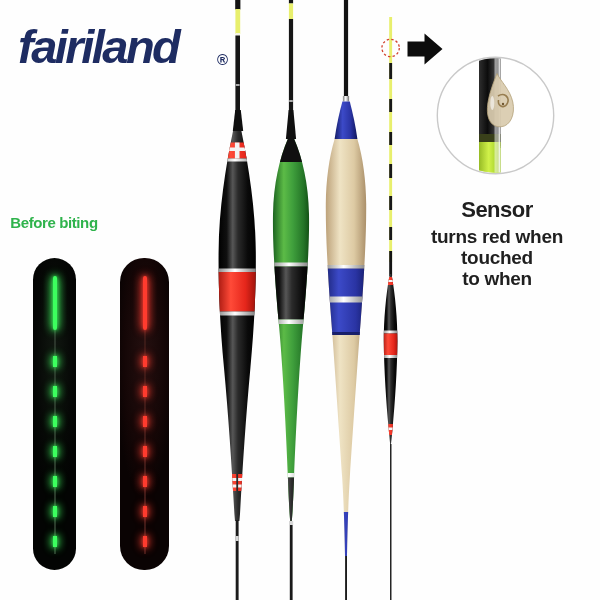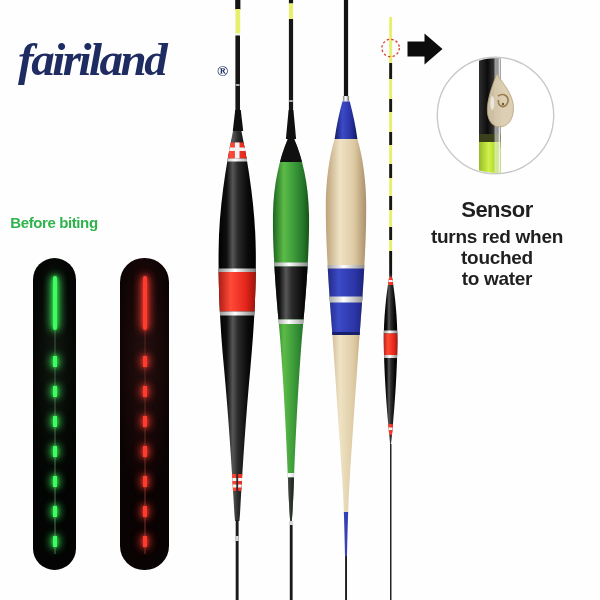--- a/index.html
+++ b/index.html
@@ -1,21 +1,21 @@
 <!DOCTYPE html>
 <html style="--c-brand-navy: #1e2c62; --c-label-green: #2fb34c; --c-label-red: #e23129; --c-glow-green: #3cff5e; --c-glow-red: #ff3b2e; --c-float-black: #171717; --c-float-green: #3f9f3c; --c-float-wood: #e6d6b2; --c-float-blue: #2a34a4; --c-band-red: #e5261b; --c-antenna-yellow: #e8ef6d; --c-sensor-glow: #c3e83b; --c-silver: #d9d9d9; --c-text-dark: #1f1f1f;"><head>
 <meta charset="utf-8">
 <style>
   html,body{margin:0;padding:0;}
   .stage{
     position:relative;width:600px;height:600px;overflow:hidden;
     background:#fefefe;font-family:"Liberation Sans",sans-serif;
   }
   
-  .logo-row{position:absolute;left:18px;top:31px;width:260px;height:60px;font-family:Liberation Serif, serif;}
+  .logo-row{position:absolute;left:18px;top:19px;width:260px;height:60px;}
   .logo{
     font-size:47px;font-weight:bold;font-style:italic;
     letter-spacing:-2.5px;color:var(--c-brand-navy,#1e2c62);
     line-height:56px;white-space:nowrap;
   }
   .reg{
     position:absolute;left:199px;top:32px;
     font-size:15px;font-weight:bold;color:var(--c-brand-navy,#1e2c62);
   }
   
@@ -75,21 +75,21 @@
     <div class="glowline">
       <div class="baseline"></div>
       <div class="seg solid"></div>
       <div class="seg dashes"></div>
     </div>
   </div>
 
   <div class="sensor-text">
     <div class="sensor-title">Sensor</div>
     <div class="sensor-line">turns red when touched</div>
-    <div class="sensor-line">to water</div>
+    <div class="sensor-line">to when</div>
   </div>
 
   <svg class="floats-svg" viewBox="0 0 600 600">
     <defs>
       <linearGradient id="gBlack" x1="0" y1="0" x2="1" y2="0">
         <stop offset="0" stop-color="#000000"></stop>
         <stop offset="0.22" stop-color="#101010"></stop>
         <stop offset="0.38" stop-color="#575757"></stop>
         <stop offset="0.52" stop-color="#2b2b2b"></stop>
         <stop offset="0.78" stop-color="#0a0a0a"></stop>

